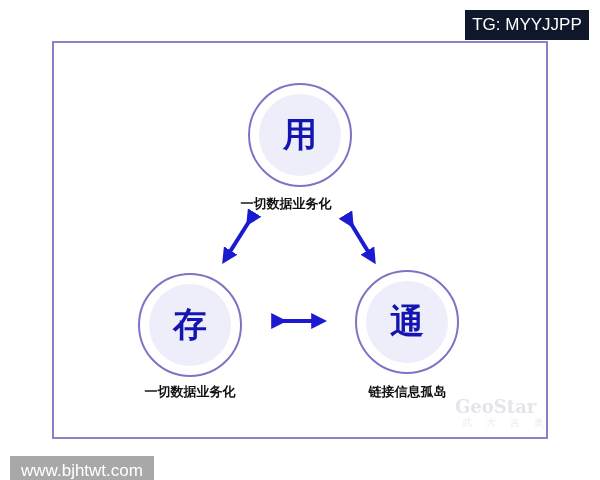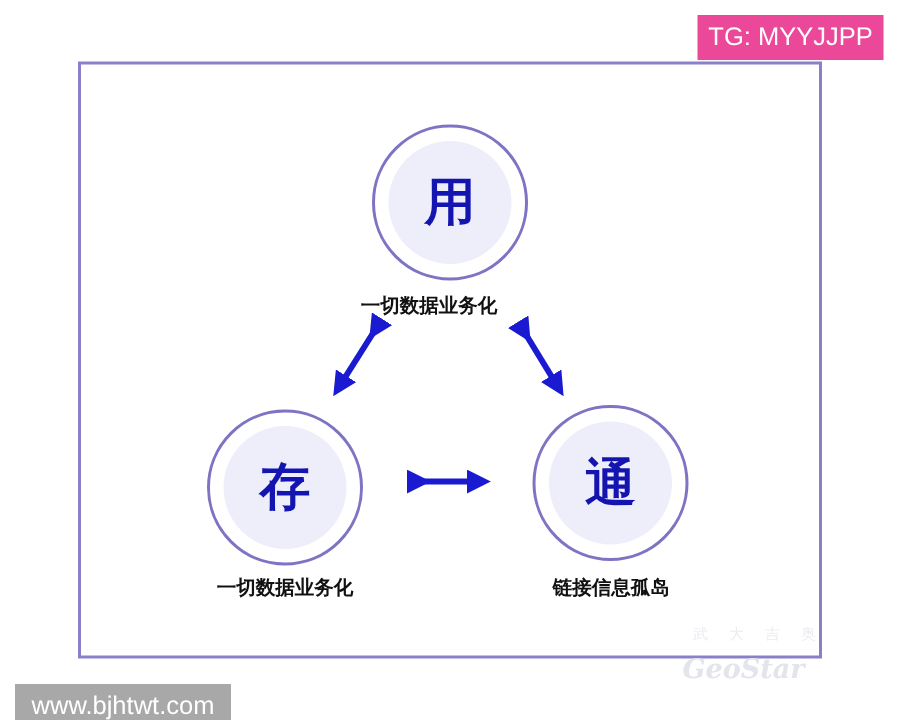--- a/index.html
+++ b/index.html
@@ -1,25 +1,25 @@
 <!DOCTYPE html>
 <html><head>
 <meta charset="utf-8">
 <style>
   html,body{margin:0;padding:0;}
   body{width:600px;height:480px;background:#ffffff;position:relative;overflow:hidden;font-family:"DejaVu Sans",sans-serif;}
   .frame{position:absolute;left:52px;top:41px;width:492px;height:394px;border:2px solid #8880c8;background:#fff;box-sizing:content-box;}
-  .wm-tl{position:absolute;left:465px;top:10px;width:124px;height:30px;background:#ec4899;color:#fff;font-family:"Liberation Sans",sans-serif;font-size:17px;line-height:30px;text-align:center;}
+  .wm-tl{position:absolute;left:465px;top:10px;width:124px;height:30px;background:#0f172a;color:#fff;font-family:"Liberation Sans",sans-serif;font-size:17px;line-height:30px;text-align:center;}
   .wm-bl{position:absolute;left:10px;top:456px;width:144px;height:30px;background:#a8a8a8;color:#fff;font-family:"Liberation Sans",sans-serif;font-size:17px;line-height:30px;text-align:center;}
   .node{position:absolute;width:104px;height:104px;border:2px solid #7d74c4;border-radius:50%;box-sizing:border-box;display:flex;align-items:center;justify-content:center;background:#fff;}
   .node .inner{width:82px;height:82px;border-radius:50%;background:#eeeefa;display:flex;align-items:center;justify-content:center;}
   .node .glyph{color:#1414b0;font-size:34px;font-weight:bold;font-family:"DejaVu Sans",sans-serif;}
   .label{position:absolute;font-size:13px;font-weight:bold;color:#111;white-space:nowrap;text-align:center;}
   svg.arrows{position:absolute;left:0;top:0;}
-  .geostar{position:absolute;left:455px;top:396px;color:#e4e4ec;font-family:"DejaVu Serif",serif;font-style:italic;font-weight:bold;font-size:18px;margin-top:40px;}
+  .geostar{position:absolute;left:455px;top:396px;color:#e4e4ec;font-family:"DejaVu Serif",serif;font-weight:bold;font-size:18px;}
   .geostar-sub{position:absolute;left:462px;top:416px;color:#ececf2;font-size:10px;letter-spacing:14px;}
 </style>
 </head>
 <body>
 
 <div class="wm-tl">TG: MYYJJPP</div>
 
 <div class="frame"></div>
 
 <svg class="arrows" width="600" height="480">

